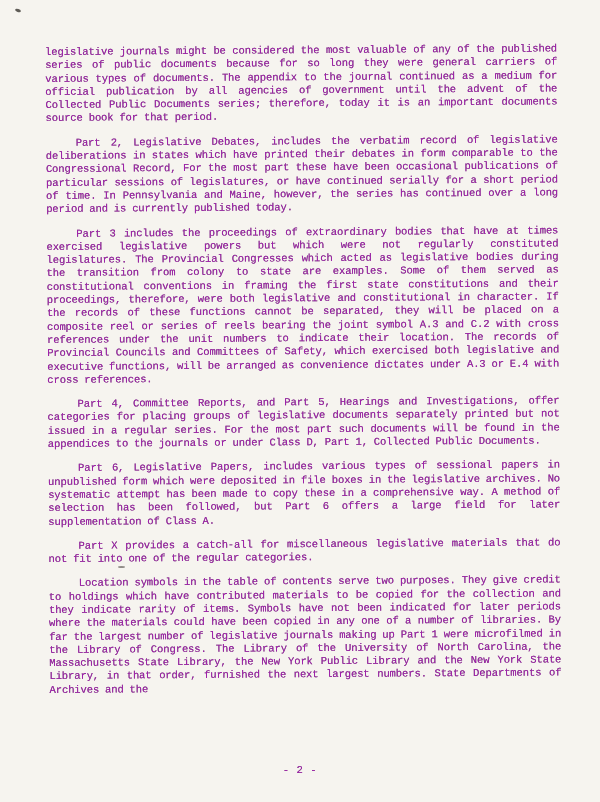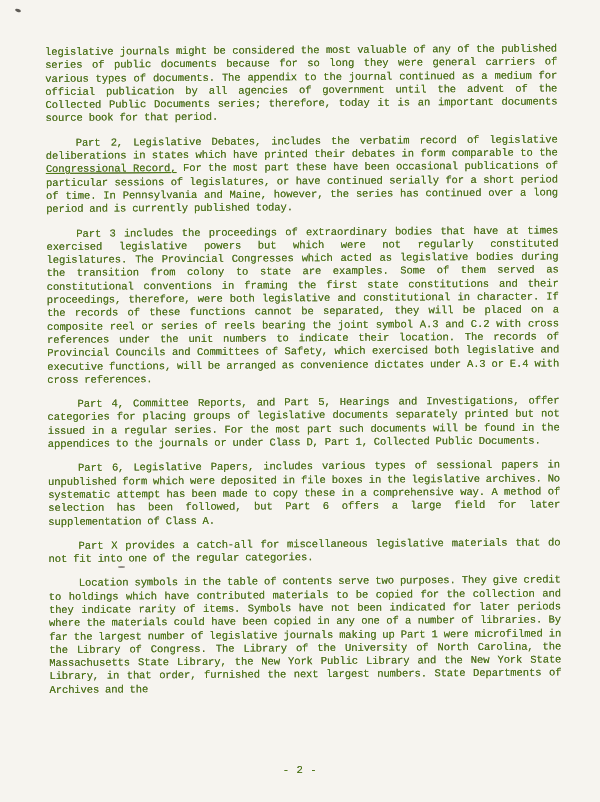--- a/index.html
+++ b/index.html
@@ -10,21 +10,21 @@
     height: 802px;
     overflow: hidden;
   }
   .page {
     position: relative;
     width: 600px;
     height: 802px;
     background: #f6f4ef;
     box-sizing: border-box;
     font-family: "Liberation Mono", "DejaVu Sans Mono", monospace;
-    color: #4d7c0f;
+    color: #a21caf;
   }
   .text-block {
     position: absolute;
     top: 46px;
     left: 45px;
     width: 512px;
     transform: rotate(-0.4deg);
     transform-origin: left top;
   }
   .para {
@@ -34,21 +34,20 @@
     letter-spacing: -0.15px;
     text-align: justify;
     text-indent: 30px;
     text-shadow: 0 0 0.5px rgba(38,37,34,0.65);
     word-spacing: -0.3px;
   }
   .para.no-indent {
     text-indent: 0;
   }
   .underline {
-    text-decoration: underline;
   }
   .page-number {
     position: absolute;
     bottom: 26px;
     left: 0;
     width: 100%;
     text-align: center;
     font-size: 10.6px;
     letter-spacing: 0.5px;
     text-shadow: 0 0 0.5px rgba(38,37,34,0.65);

